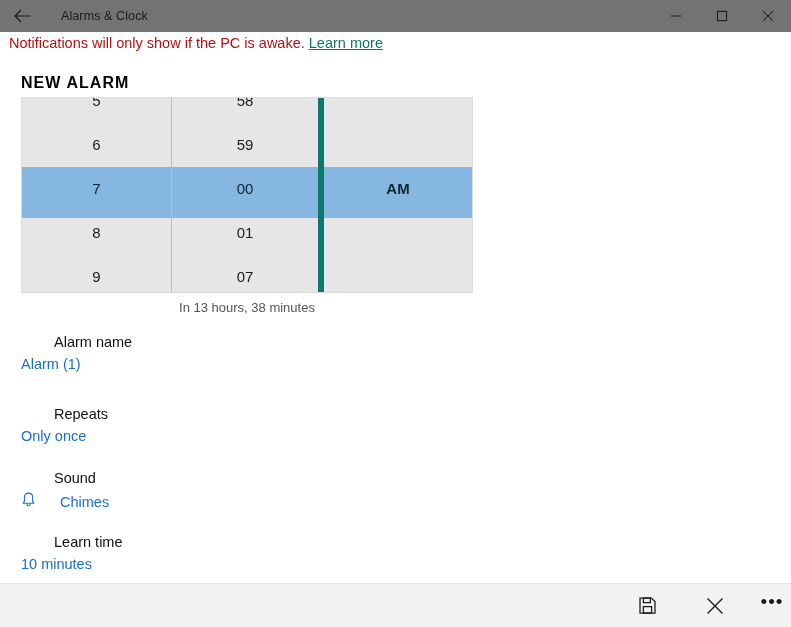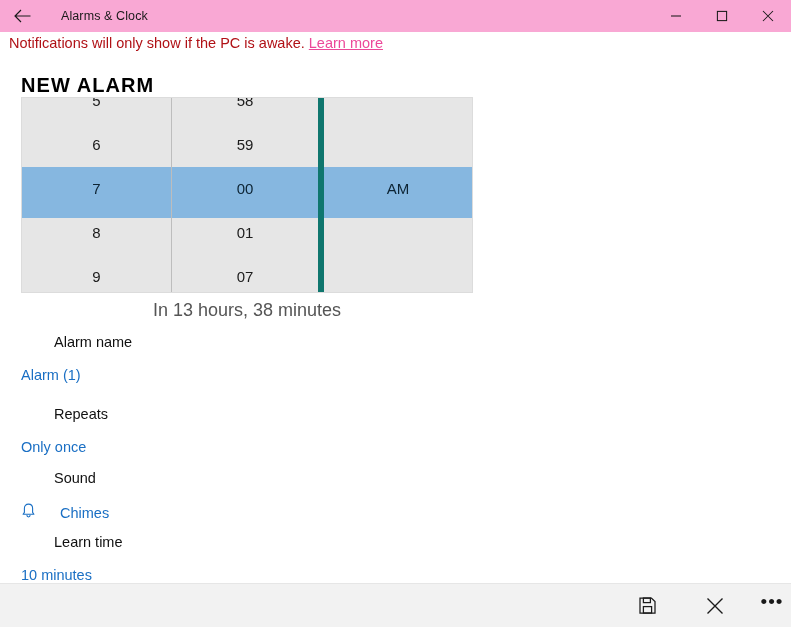--- a/index.html
+++ b/index.html
@@ -16,21 +16,21 @@
     position: relative;
     -webkit-font-smoothing: antialiased;
   }
 
   
   .titlebar {
     position: absolute;
     left: 0; top: 0;
     width: 791px;
     height: 32px;
-    background: #f9a8d4;
+    background: #737373;
     display: flex;
     align-items: center;
   }
   .back-btn {
     width: 44px;
     height: 32px;
     display: flex;
     align-items: center;
     justify-content: center;
     cursor: pointer;
@@ -62,29 +62,29 @@
   
   .notice {
     position: absolute;
     left: 9px;
     top: 35px;
     font-size: 14.5px;
     color: #b01116;
     white-space: nowrap;
   }
   .notice a {
-    color: #ec4899;
+    color: #0f766e;
   }
 
   
   .section-title {
     position: absolute;
     left: 21px;
     top: 74px;
-    font-size: 20px;
+    font-size: 16px;
     font-weight: bold;
     letter-spacing: 1.05px;
     color: #000;
   }
 
   
   .picker {
     position: absolute;
     left: 21px;
     top: 97px;
@@ -96,21 +96,21 @@
     overflow: hidden;
     display: flex;
   }
   .picker-col {
     position: relative;
     height: 100%;
     box-sizing: border-box;
   }
   .col-hour   { width: 150px; border-right: 1px solid #bdbdbd; }
   .col-minute { width: 152px; border-right: 6px solid #0f766e; }
-  .col-ampm   { width: 148px; }
+  .col-ampm   { width: 148px; font-weight: bold; }
 
   .picker-track {
     position: absolute;
     left: 0;
     top: -19px;
     width: 100%;
   }
   .picker-item {
     height: 44px;
     line-height: 44px;
@@ -135,37 +135,37 @@
     background: #86b7e0;
     pointer-events: none;
   }
 
   .picker-hint {
     position: absolute;
     left: 21px;
     top: 300px;
     width: 452px;
     text-align: center;
-    font-size: 18px;
+    font-size: 13px;
     color: #555555;
   }
 
   
   .field { position: absolute; left: 21px; }
   .field-label {
     font-size: 14.5px;
     color: #111111;
     line-height: 18px;
     margin-left: 33px;
   }
   .field-value {
     font-size: 14.5px;
     color: #1a6fc4;
     line-height: 18px;
-    margin-top: 15px;
+    margin-top: 4px;
     cursor: pointer;
     display: inline-block;
   }
   .field-value.with-icon {
     display: flex;
     align-items: center;
     gap: 24px;
   }
   .bell-icon { display: block; }
 

